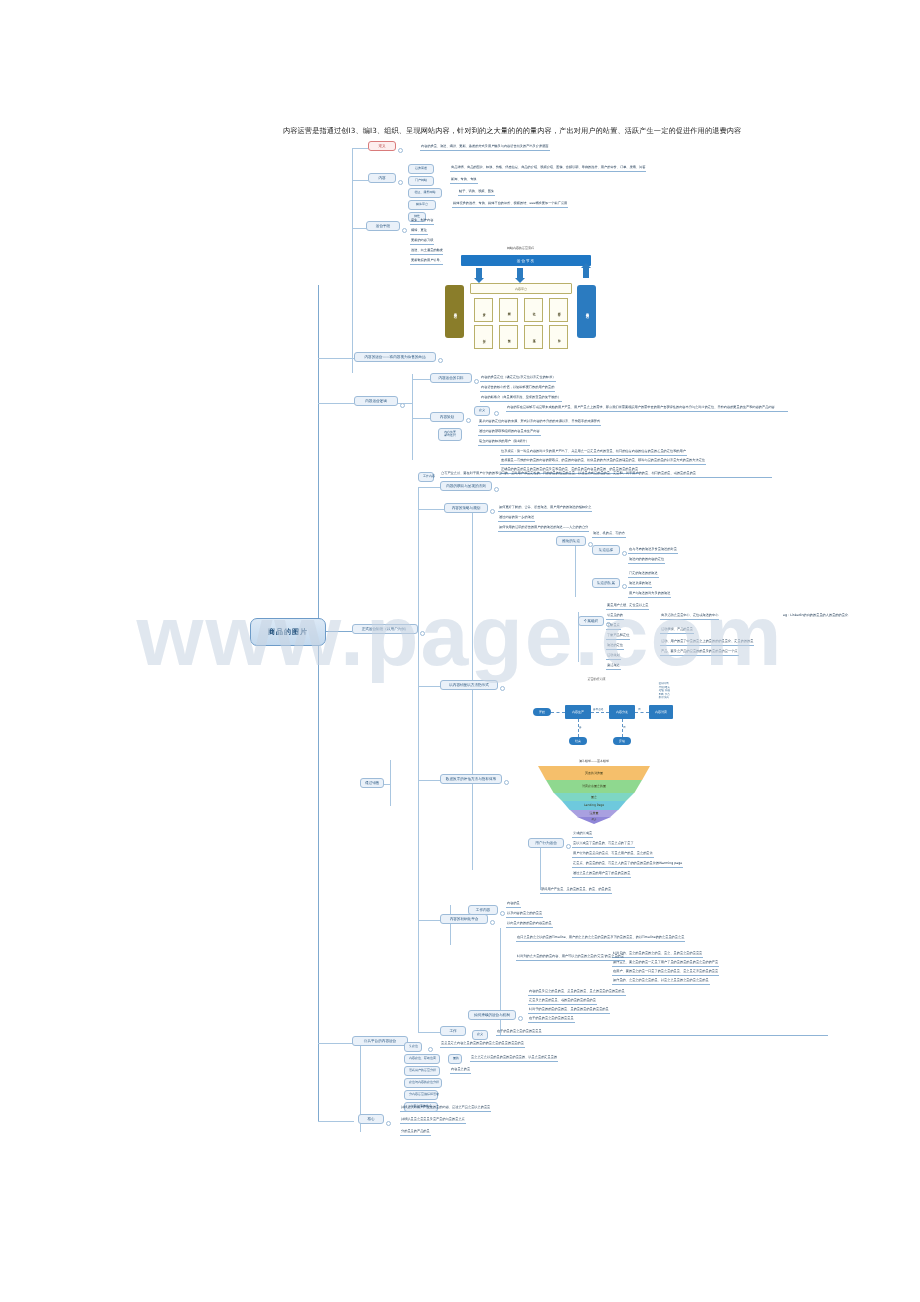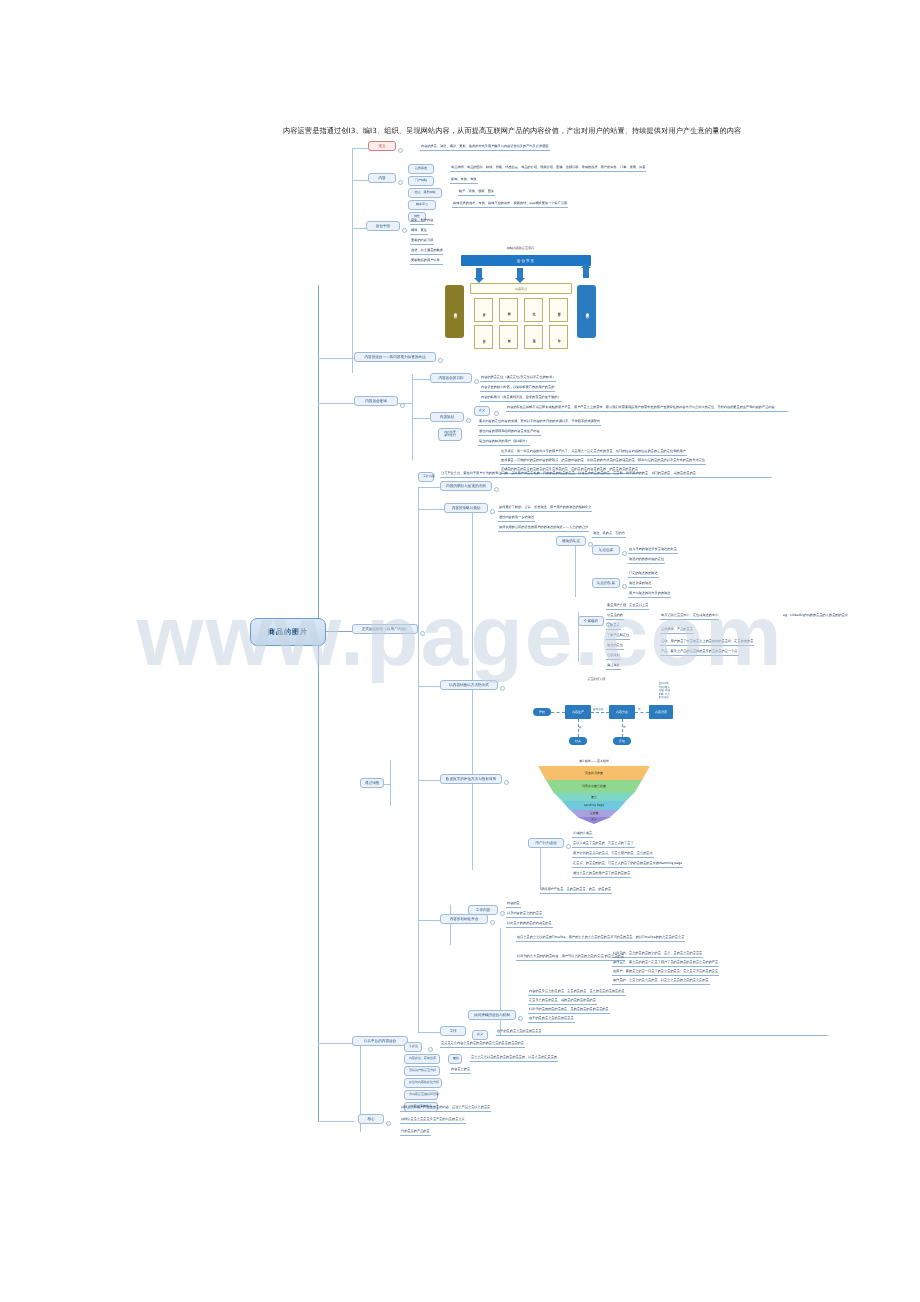--- a/index.html
+++ b/index.html
@@ -123,21 +123,21 @@
     position:absolute;left:50%;transform:translateX(-50%);
     display:flex;align-items:center;justify-content:center;
     font-size:3px;color:#3a3a1a;text-align:center;line-height:1;
   }
 </style>
 </head>
 <body>
 
 <div id="watermark">www.page.com</div>
 
-<div id="headline">内容运营是指通过创Ⅰ3、编Ⅰ3、组织、呈现网站内容，从而提高互联网产品的内容价值，产出对用户的站置、持续提供对用户产生意的量的内容</div>
+<div id="headline">内容运营是指通过创Ⅰ3、编Ⅰ3、组织、呈现网站内容，针对到的之大量的的的量内容，产出对用户的站置、活跃产生一定的促进作用的退费内容</div>
 
 <div class="vline thick" style="left:318px;top:285px;height:340px;"></div>
 <div class="vline thick" style="left:318px;top:631px;height:490px;"></div>
 <div class="hline thick" style="left:324px;top:631px;width:28px;"></div>
 
 <div class="vline" style="left:352px;top:148px;height:225px;"></div>
 <div class="hline" style="left:352px;top:148px;width:16px;"></div>
 <div class="hline" style="left:352px;top:180px;width:16px;"></div>
 <div class="hline" style="left:352px;top:228px;width:16px;"></div>
 <div class="hline" style="left:318px;top:358px;width:36px;"></div>

